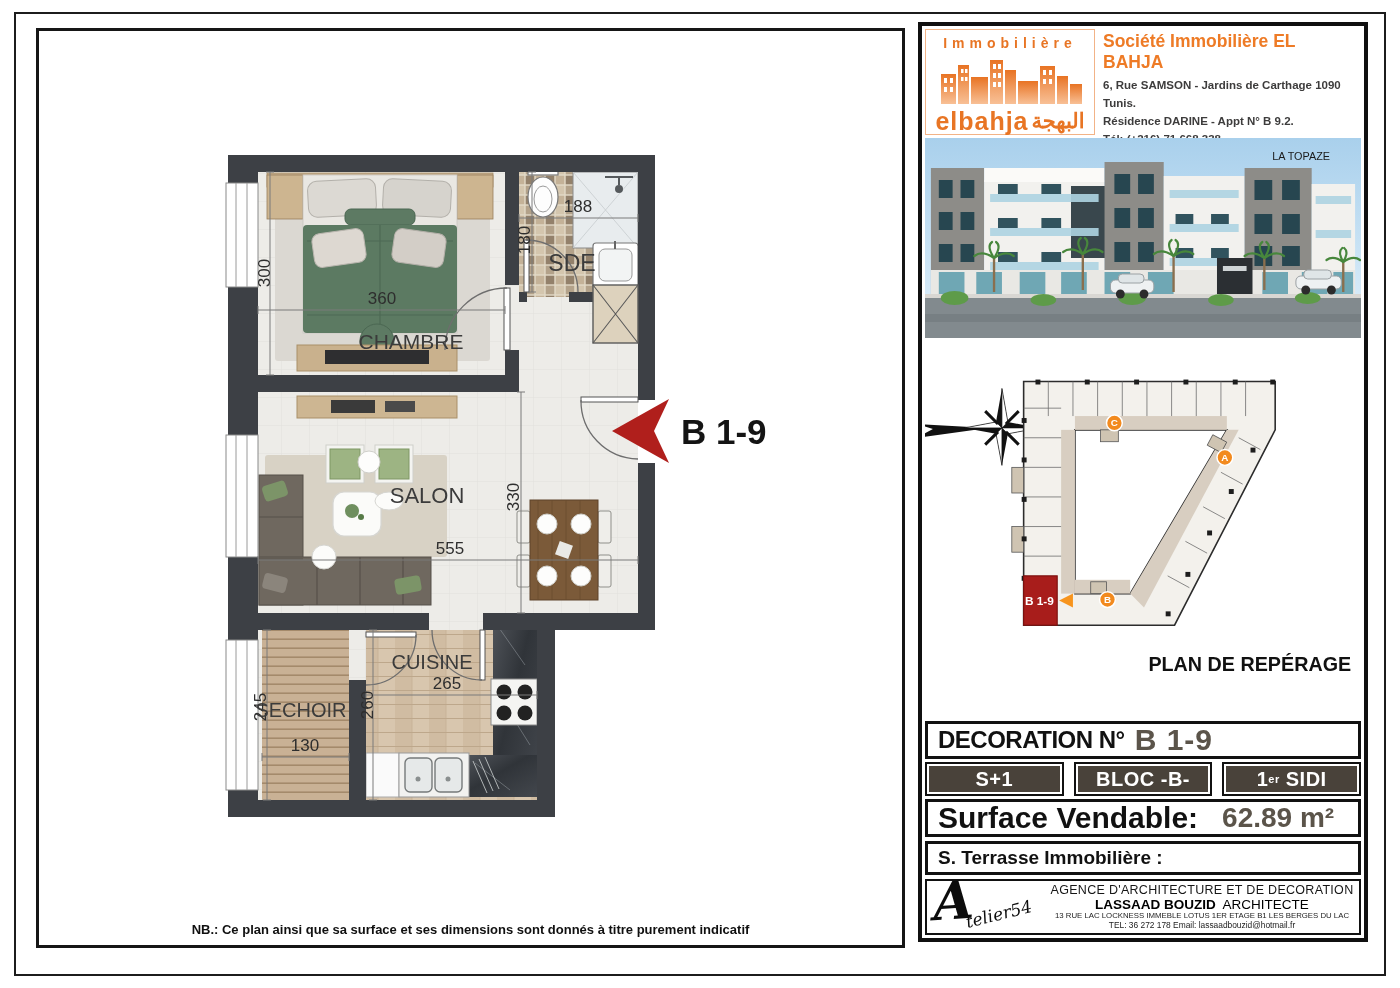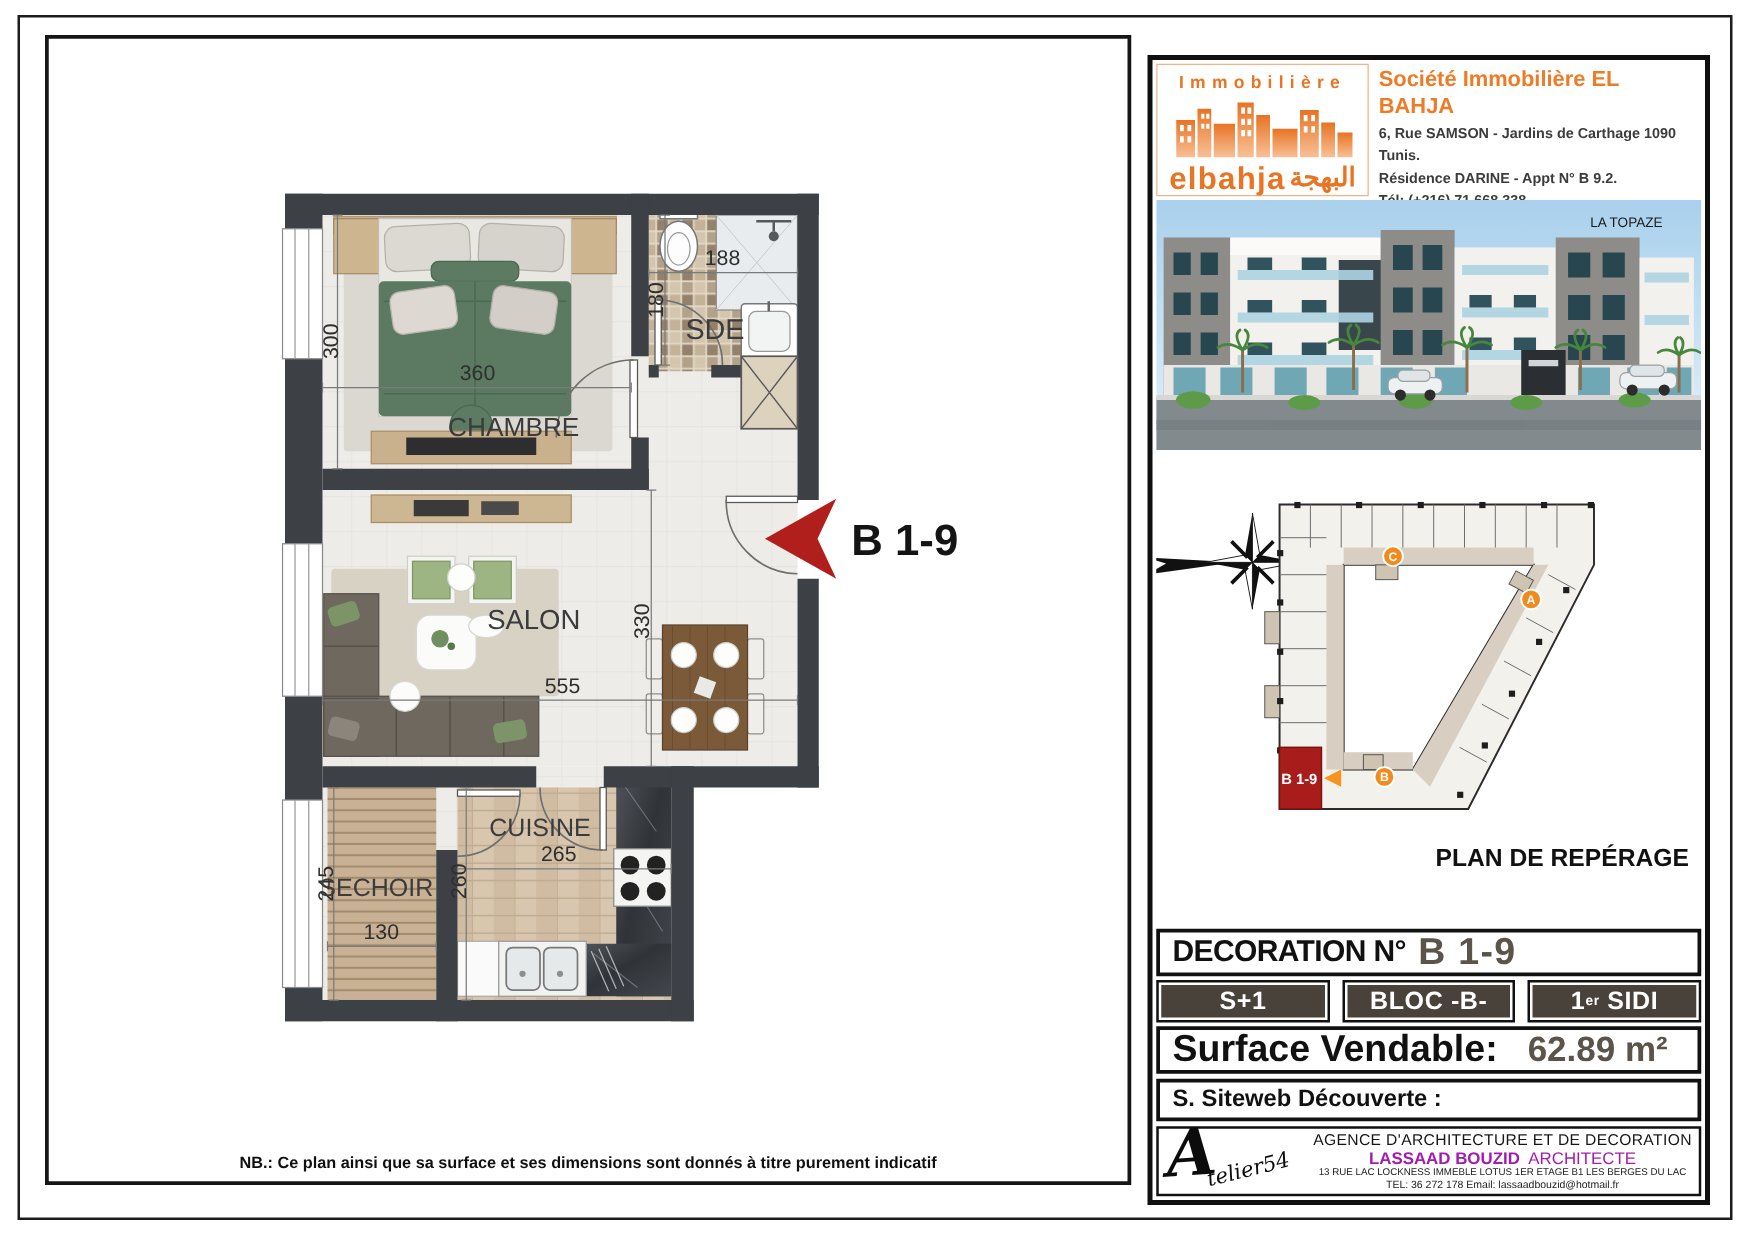--- a/index.html
+++ b/index.html
@@ -4,21 +4,21 @@
 <style>
   html,body{margin:0;padding:0;background:#ffffff;}
   *{box-sizing:border-box;}
   .page{position:relative;width:1400px;height:988px;background:#ffffff;font-family:"Liberation Sans",sans-serif;overflow:hidden;}
   .outer-border{position:absolute;left:14px;top:12px;right:14px;bottom:12px;border:2px solid #1c1c1c;}
   
   .plan-frame{position:absolute;left:36px;top:28px;width:869px;height:920px;border:3px solid #161616;background:#fff;}
   .plan-svg{position:absolute;left:186px;top:114px;width:700px;height:690px;}
   .plan-note{position:absolute;left:0;bottom:8px;width:100%;text-align:center;font-size:13px;font-weight:bold;color:#101010;}
   
-  .right-panel{position:absolute;left:918px;top:44px;width:450px;height:920px;border:4px solid #101010;background:#fff;padding:3px;display:flex;flex-direction:column;justify-content:flex-end;}
+  .right-panel{position:absolute;left:918px;top:22px;width:450px;height:920px;border:4px solid #101010;background:#fff;padding:3px;display:flex;flex-direction:column;justify-content:flex-end;}
   .rp-header{height:106px;display:flex;flex-direction:row;}
   .logo-box{width:170px;height:100%;border:1px solid #f2b387;padding:3px 4px;display:flex;flex-direction:column;align-items:center;justify-content:space-between;}
   .logo-top{color:#e87524;font-weight:bold;font-size:14px;letter-spacing:5px;margin-top:2px;}
   .logo-bottom{display:flex;align-items:flex-end;gap:3px;}
   .logo-latin{color:#e87524;font-weight:bold;font-size:25px;letter-spacing:1px;line-height:.8;}
   .logo-arabic{color:#e87524;font-weight:bold;font-size:21px;line-height:.9;}
   .company-info{flex:1;padding:2px 2px 0 8px;}
   .company-name{color:#ee7b26;font-weight:bold;font-size:17.5px;margin-bottom:3px;}
   .company-line{font-size:11.5px;font-weight:bold;color:#3d3c3c;line-height:1.58;}
   .company-line.small{font-size:10.5px;}
@@ -43,21 +43,21 @@
   .surf-label{font-size:30px;font-weight:bold;color:#111;}
   .surf-value{font-size:28px;font-weight:bold;color:#5b544a;margin-left:24px;}
   .rp-terrace{height:34px;margin-top:4px;border:3px solid #111;display:flex;align-items:center;padding-left:10px;}
   .terr-label{font-size:19px;font-weight:bold;color:#111;}
   .rp-footer{height:56px;margin-top:4px;border:2px solid #111;display:flex;align-items:center;padding:1px 4px;}
   .arch-logo{width:118px;height:100%;position:relative;font-family:"DejaVu Serif",serif;font-style:italic;color:#0c0c0c;}
   .arch-logo .bigA{position:absolute;left:2px;top:-12px;font-size:52px;font-weight:bold;transform:rotate(-4deg);}
   .arch-logo .rest{position:absolute;left:34px;top:22px;font-size:17px;transform:rotate(-14deg);}
   .arch-text{flex:1;text-align:center;line-height:1.12;}
   .arch-l1{font-size:12.5px;color:#161616;letter-spacing:.3px;}
-  .arch-l2{font-size:13.5px;color:#a21caf;}
+  .arch-l2{font-size:13.5px;color:#000000;}
   .arch-l2 b{font-weight:bold;}
   .arch-l3{font-size:7.8px;color:#222;}
   .arch-l4{font-size:8.4px;color:#222;}
   text{font-family:"Liberation Sans",sans-serif;}
 </style>
 </head>
 <body>
 
 <div class="page">
   <div class="outer-border"></div>
@@ -549,21 +549,21 @@
         </div>
       </div>
     </div>
 
     <div class="rp-surface">
       <span class="surf-label">Surface Vendable:</span>
       <span class="surf-value">62.89 m²</span>
     </div>
 
     <div class="rp-terrace">
-      <span class="terr-label">S. Siteweb Découverte :</span>
+      <span class="terr-label">S. Terrasse Immobilière :</span>
     </div>
 
     <div class="rp-footer">
       <div class="arch-logo">
         <span class="bigA">A</span>
         <span class="rest">telier54</span>
       </div>
       <div class="arch-text">
         <div class="arch-l1">AGENCE D'ARCHITECTURE ET DE DECORATION</div>
         <div class="arch-l2"><b>LASSAAD BOUZID</b><span style="white-space:pre">  ARCHITECTE</span></div>

